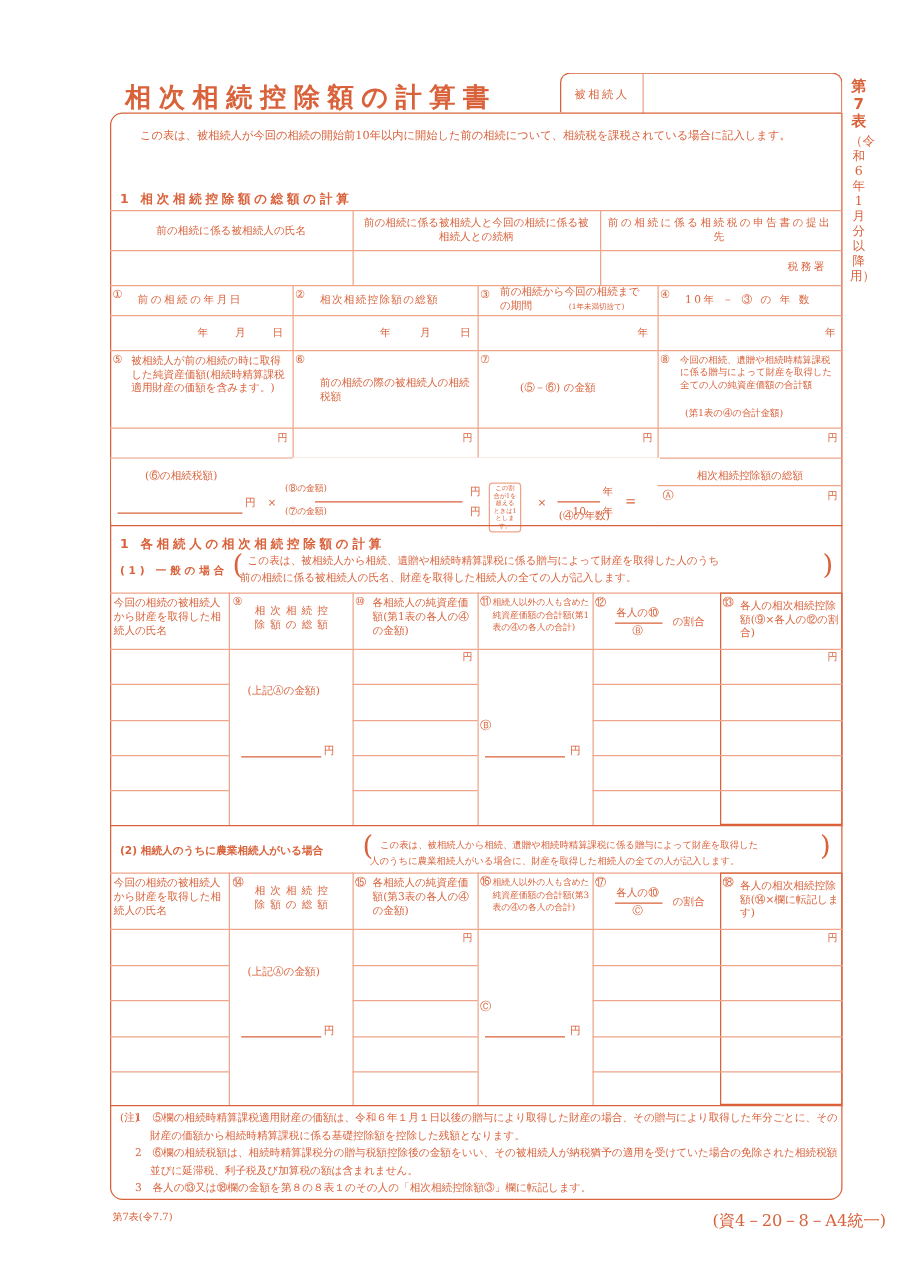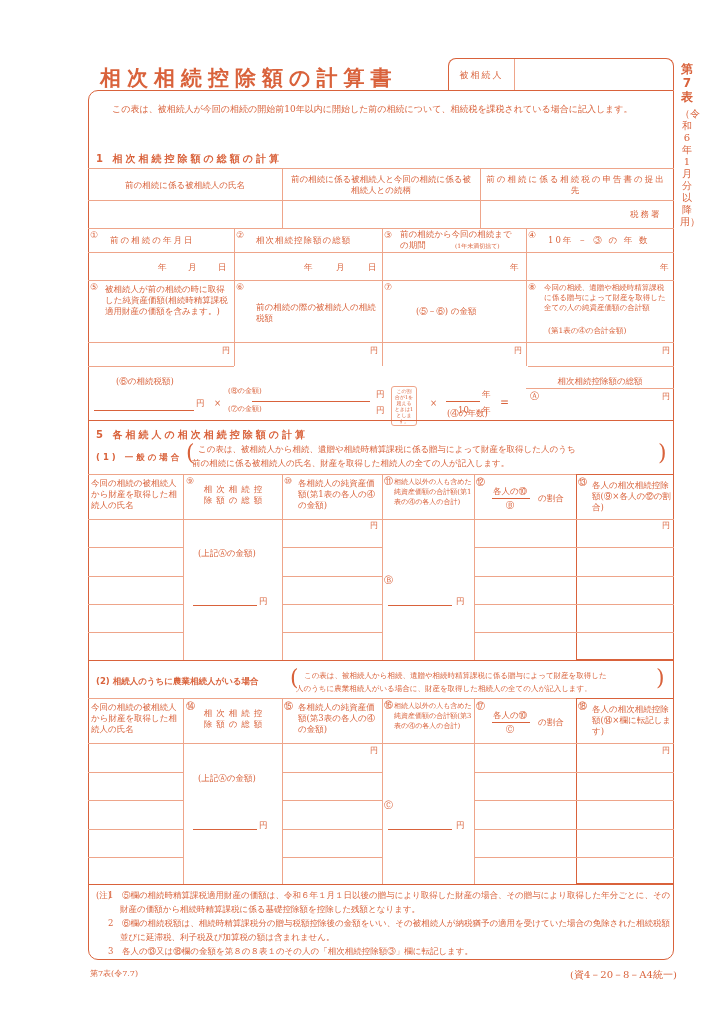--- a/index.html
+++ b/index.html
@@ -21,21 +21,21 @@
   .hlc { position: absolute; height: 0; border-top: 1.5px solid var(--c); }
   .t { position: absolute; font-size: 8.5px; line-height: 11px; white-space: nowrap; }
   .tc { text-align: center; }
   .yen { position: absolute; font-size: 8px; }
   .circ { position: absolute; font-size: 9px; }
   .bigparen { position: absolute; font-size: 22px; line-height: 22px; font-weight: 200; }
   .uline { position: absolute; height: 0; border-top: 1px solid var(--c); }
   .box13 { position: absolute; border: 1.5px solid var(--c); }
   .notes { left: 96px; top: 888px; width: 578px; font-size: 8.5px; line-height: 14px; }
   .foot-l { left: 90px; top: 968px; font-size: 8px; }
-  .foot-r { left: 570px; top: 968px; font-size: 10px; }
+  .foot-r { left: 570px; top: 968px; font-size: 13px; }
   .small-note { position: absolute; font-size: 5px; line-height: 6px; border: 0.5px solid var(--cl); border-radius: 3px; padding: 1px 2px; width: 26px; text-align: center; white-space: normal; }
 </style>
 </head>
 <body>
 
 <div class="abs title">相次相続控除額の計算書</div>
 <div class="abs hikei-box">
   <div class="hikei-label">被相続人</div>
   <div class="hikei-value"></div>
 </div>
@@ -125,21 +125,21 @@
 <div class="t" style="left:458px;top:405px;">10</div>
 <div class="t" style="left:482px;top:405px;">年</div>
 <div class="t" style="left:498px;top:396px;font-size:13px;">＝</div>
 <div class="t tc" style="left:528px;top:376px;width:144px;">相次相続控除額の総額</div>
 <div class="hl" style="left:526px;top:388px;width:148px;"></div>
 <div class="circ" style="left:530px;top:390px;">Ⓐ</div>
 <div class="abs" style="left:528px;top:390px;width:144px;height:26px;"></div>
 <div class="yen" style="left:662px;top:391px;">円</div>
 
 <div class="hlc" style="left:88px;top:420px;width:586px;"></div>
-<div class="abs sec-title" style="left:96px;top:428px;">5 各相続人の相次相続控除額の計算</div>
+<div class="abs sec-title" style="left:96px;top:428px;">1 各相続人の相次相続控除額の計算</div>
 <div class="t" style="left:96px;top:452px;font-family:'DejaVu Sans',sans-serif;font-weight:bold;letter-spacing:3px;">(1) 一般の場合</div>
 <div class="bigparen" style="left:186px;top:442px;">(</div>
 <div class="t" style="left:198px;top:444px;">この表は、被相続人から相続、遺贈や相続時精算課税に係る贈与によって財産を取得した人のうち</div>
 <div class="t" style="left:192px;top:458px;">前の相続に係る被相続人の氏名、財産を取得した相続人の全ての人が記入します。</div>
 <div class="bigparen" style="left:658px;top:442px;">)</div>
 
 <div class="hl" style="left:88px;top:474px;width:586px;"></div>
 <div class="vl" style="left:183px;top:474px;height:186px;"></div>
 <div class="vl" style="left:282px;top:474px;height:186px;"></div>
 <div class="vl" style="left:382px;top:474px;height:186px;"></div>

